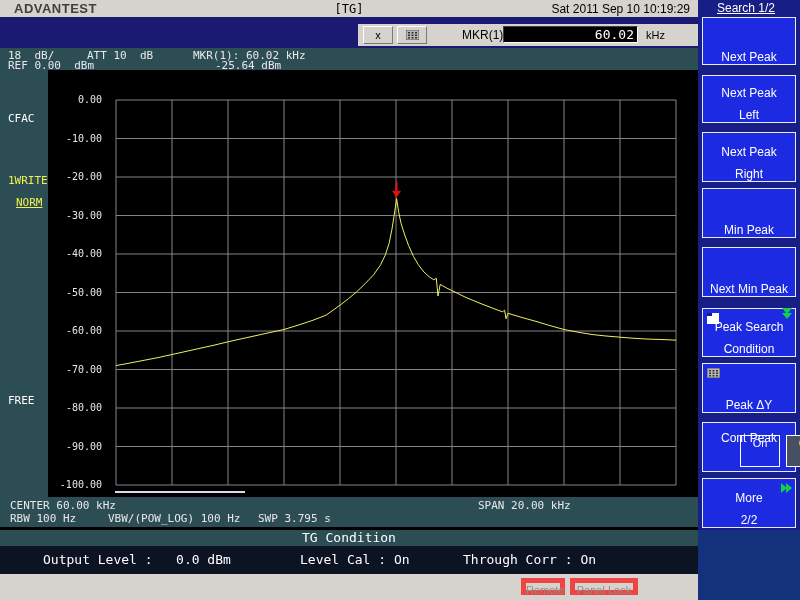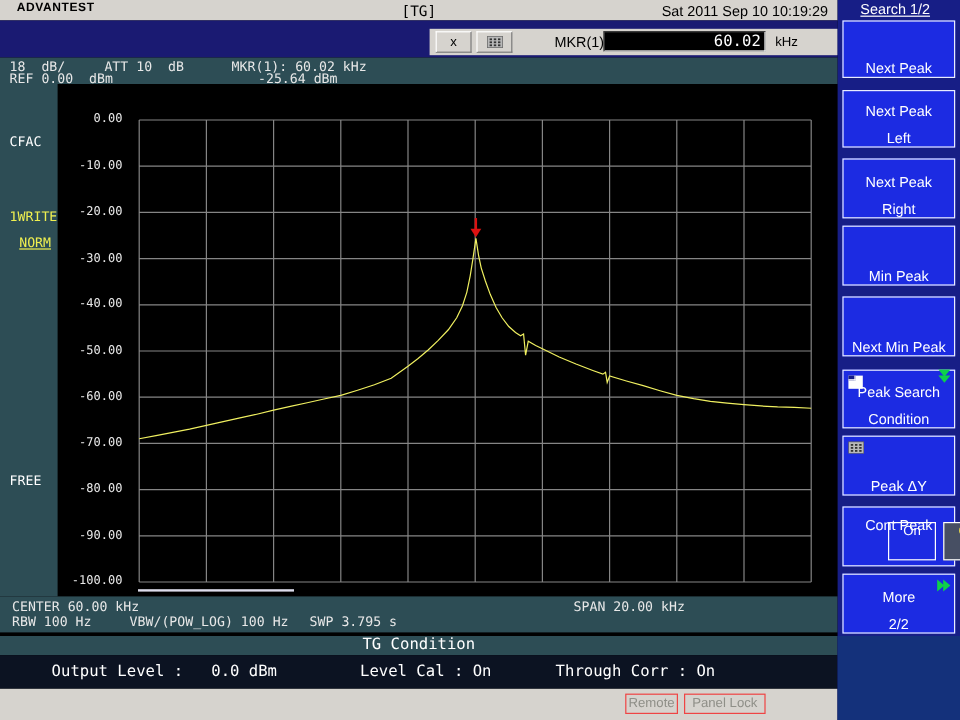--- a/index.html
+++ b/index.html
@@ -1,21 +1,21 @@
 <!DOCTYPE html>
 <html><head>
 <meta charset="utf-8">
 <style>
   * { margin:0; padding:0; box-sizing:border-box; }
   body { background:#333; font-family:"Liberation Sans", sans-serif; }
   .screen { position:relative; width:800px; height:600px; background:#000; overflow:hidden; }
 
   
   .titlebar { position:absolute; left:0; top:0; width:698px; height:17px; background:#d6d3ce; }
-  .logo { position:absolute; left:14px; top:1px; font-size:10px; font-weight:bold; color:#000000; letter-spacing:0.5px; }
+  .logo { position:absolute; left:14px; top:1px; font-size:13px; font-weight:bold; color:#404040; letter-spacing:0.5px; }
   .tg-title { position:absolute; left:0; right:0; top:2px; text-align:center; font-size:12px; color:#000; font-family:"DejaVu Sans Mono", monospace; }
   .datetime { position:absolute; right:8px; top:2px; font-size:12px; color:#000; }
 
   .navyband { position:absolute; left:0; top:17px; width:698px; height:31px; background:#1a1a72; }
   .inputpanel { position:absolute; left:358px; top:7px; width:340px; height:22px; background:#d6d3ce; }
   .winbtn { position:absolute; top:2px; width:30px; height:18px; background:#d6d3ce;
             border-top:1px solid #fff; border-left:1px solid #fff; border-right:1px solid #7a7a7a; border-bottom:1px solid #7a7a7a;
             font-size:11px; color:#000; text-align:center; line-height:16px; }
   .mkr-label { position:absolute; left:104px; top:4px; font-size:12px; color:#000; }
   .mkr-input { position:absolute; left:145px; top:2px; width:135px; height:17px; background:#000; color:#fff;
@@ -37,21 +37,21 @@
   .trace-svg { position:absolute; left:0; top:0; }
   .sweepline { position:absolute; left:115px; top:421px; width:130px; height:2px; background:#dcdcec; }
 
   
   .stat { position:absolute; left:0; top:497px; width:698px; height:30px; }
   .tgbar { position:absolute; left:0; top:530px; width:698px; height:16px; text-align:center;
            font-family:"DejaVu Sans Mono", monospace; font-size:13px; color:#fff; line-height:16px; }
   .outbar { position:absolute; left:0; top:546px; width:698px; height:28px; background:#0c1322; }
   .outbar span { position:absolute; top:6px; white-space:pre; font-family:"DejaVu Sans Mono", monospace; font-size:13px; color:#fff; }
   .graybar { position:absolute; left:0; top:574px; width:698px; height:26px; background:#d6d3ce; }
-  .graybtn { position:absolute; top:4px; height:17px; background:#d6d3ce; border:1px solid #ef4444;
+  .graybtn { position:absolute; top:4px; height:17px; background:#d6d3ce; border:5px solid #ef4444;
              color:#8f8f88; font-size:11px; text-align:center; line-height:15px; }
 
   
   .sidebar { position:absolute; left:698px; top:0; width:102px; height:600px; background:#171e86; }
   .sidebar-bottom { position:absolute; left:0; top:530px; width:102px; height:70px; background:#14317b; }
   .search-title { position:absolute; left:0; top:1px; width:96px; text-align:center; color:#fff; font-size:12px; text-decoration:underline; }
   .sbtn { position:absolute; left:4px; width:94px; background:#1c2be2; border:1px solid #e8ecff; color:#fff;
           font-size:12px; display:flex; flex-direction:column; align-items:center; justify-content:flex-end; gap:9px; text-align:center; }
   .sbtn .ln { line-height:13px; }
   .chev-down { position:absolute; right:3px; top:0px; }

